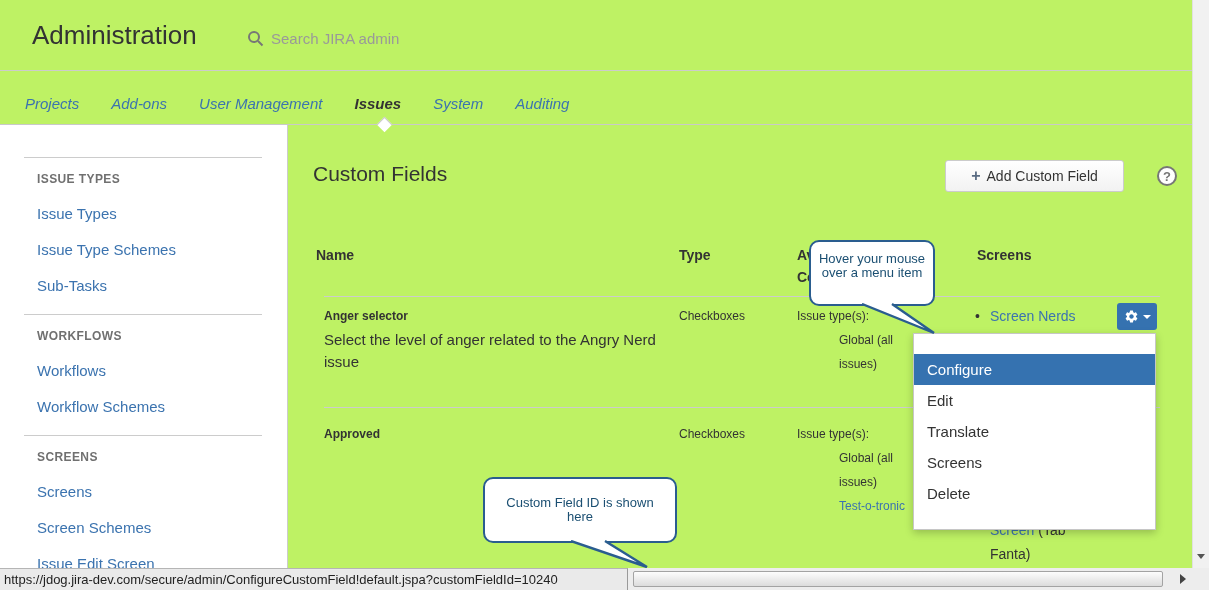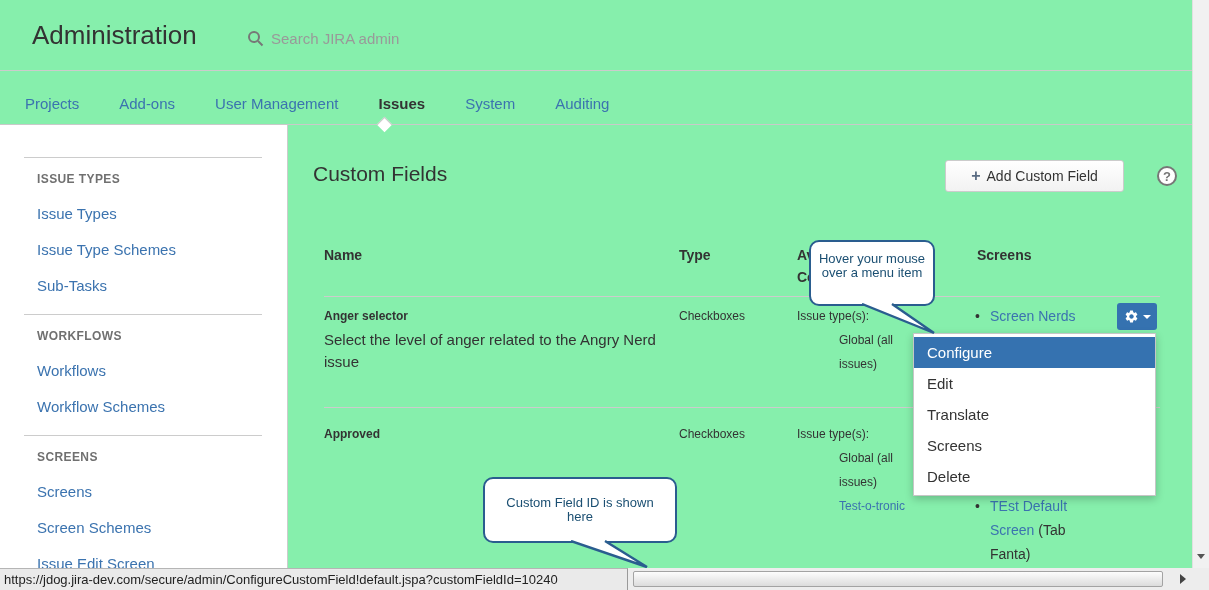--- a/index.html
+++ b/index.html
@@ -4,35 +4,35 @@
 <style>
   * { margin:0; padding:0; box-sizing:border-box; }
   html,body { width:1209px; height:590px; }
   body {
     font-family:"Liberation Sans", sans-serif;
     color:#333;
     background:#fff;
     position:relative;
     overflow:hidden;
   }
-  #page { position:absolute; inset:0; width:1209px; height:590px; background:#86efac; }
+  #page { position:absolute; inset:0; width:1209px; height:590px; background:#bef264; }
 
   
   .app-title { position:absolute; left:32px; top:20px; font-size:26px; color:#333; }
   .search-wrap { position:absolute; left:247px; top:30px; display:flex; align-items:center; gap:7px; }
   .search-wrap svg { display:block; }
   .search-input {
     border:none; outline:none; background:transparent;
     font-family:"Liberation Sans", sans-serif; font-size:15px; color:#333; width:180px;
   }
   .search-input::placeholder { color:#999; opacity:1; }
   .hdr-divider { position:absolute; left:0; top:70px; width:1192px; height:1px; background:#ccc; }
 
   
-  .nav { position:absolute; left:25px; top:95px; display:flex; gap:40px; font-size:15px; }
+  .nav { position:absolute; left:25px; top:95px; display:flex; gap:32px; font-size:15px;font-style:italic; }
   .nav a { color:#3b73af; text-decoration:none; cursor:pointer; }
   .nav a.active { color:#333; font-weight:bold; }
   .nav-divider { position:absolute; left:0; top:124px; width:1192px; height:1px; background:#c9c9c9; }
   .nav-notch {
     position:absolute; left:379px; top:119px; width:11px; height:11px;
     background:#fff; border-left:1px solid #c9c9c9; border-top:1px solid #c9c9c9;
     transform:rotate(45deg); z-index:2;
   }
 
   
@@ -83,21 +83,21 @@
   .gear-btn {
     position:absolute; left:1117px; top:303px; width:40px; height:27px;
     background:#3572b0; border-radius:3px; display:flex; align-items:center; justify-content:center;
     gap:4px; cursor:pointer; z-index:10;
   }
   .gear-caret { width:0; height:0; border-left:4px solid transparent; border-right:4px solid transparent; border-top:4px solid #fff; }
 
   
   .dropdown {
     position:absolute; left:913px; top:333px; width:243px; background:#fff;
-    border:1px solid #c6c6c6; box-shadow:0 3px 8px rgba(0,0,0,.22); padding:3px 0; z-index:20;
+    border:1px solid #c6c6c6; box-shadow:0 3px 8px rgba(0,0,0,.22); padding:20px 0; z-index:20;
   }
   .dropdown .item {
     height:31px; line-height:31px; padding-left:13px; font-size:15px; color:#333; cursor:pointer;
   }
   .dropdown .item.highlight { background:#3572b0; color:#fff; }
 
   
   .callout {
     position:absolute; background:#fff; border:2px solid #2a5d8f; border-radius:10px;
     color:#1b4f72; font-size:13px; line-height:14px; text-align:center; z-index:40;
@@ -173,21 +173,21 @@
     <a class="side-link">Issue Edit Screen</a>
   </div>
 
   <div class="page-title">Custom Fields</div>
   <button class="add-btn">
     <span class="plus-glyph">+</span>
     <span>Add Custom Field</span>
   </button>
   <div class="help-circle">?</div>
 
-  <div class="th" style="left:324px; top:244px;">Name</div>
+  <div class="th" style="left:316px; top:244px;">Name</div>
   <div class="th" style="left:679px; top:244px;">Type</div>
   <div class="th" style="left:797px; top:244px; width:100px;">Available Context(s)</div>
   <div class="th" style="left:977px; top:244px;">Screens</div>
   <div class="rule" style="top:296px;"></div>
 
   <div class="cell bold" style="left:324px; top:304px;">Anger selector</div>
   <div class="desc" style="left:324px; top:329px;">Select the level of anger related to the Angry Nerd issue</div>
   <div class="cell" style="left:679px; top:304px;">Checkboxes</div>
   <div class="cell" style="left:797px; top:304px; width:180px;">
     <div class="ctx-label">Issue type(s):</div>

